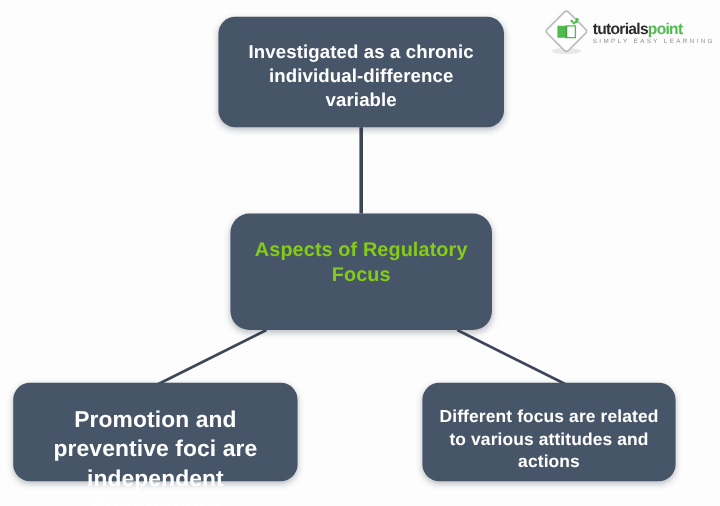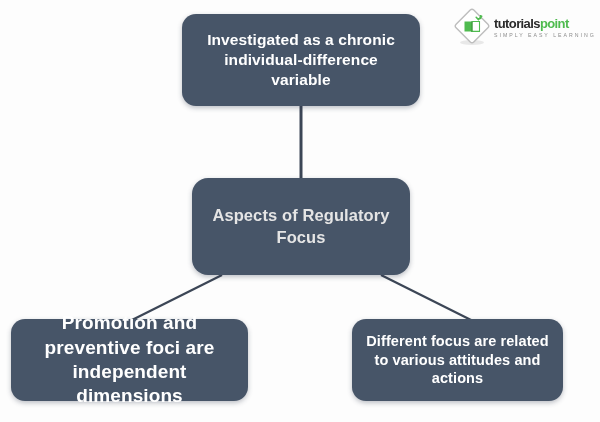--- a/index.html
+++ b/index.html
@@ -30,48 +30,48 @@
     z-index: 1;
   }
   
   .node {
     position: absolute;
     z-index: 2;
     box-sizing: border-box;
     background: #475568;
     border-radius: 14px;
     display: flex;
-    align-items: center;
+    align-items: flex-start;
     justify-content: center;
     text-align: center;
     color: #ffffff;
     font-weight: bold;
     line-height: 1.28;
     letter-spacing: 0.1px;
     box-shadow: 0 2px 5px rgba(40,50,70,0.30);
-    padding: 6px 12px;
+    padding: 20px 12px;
   }
   .node-text {
     display: block;
     width: 100%;
   }
   #node-top {
     left: 182px;
     top: 14px;
     width: 238px;
     height: 92px;
     font-size: 15.5px;
   }
   #node-center {
     left: 192px;
     top: 178px;
     width: 218px;
     height: 97px;
     font-size: 16.5px;
-    color: #e5e5e5;
+    color: #84cc16;
     border-radius: 16px;
   }
   #node-bottom-left {
     left: 11px;
     top: 319px;
     width: 237px;
     height: 82px;
     font-size: 19px;
   }
   #node-bottom-right {

